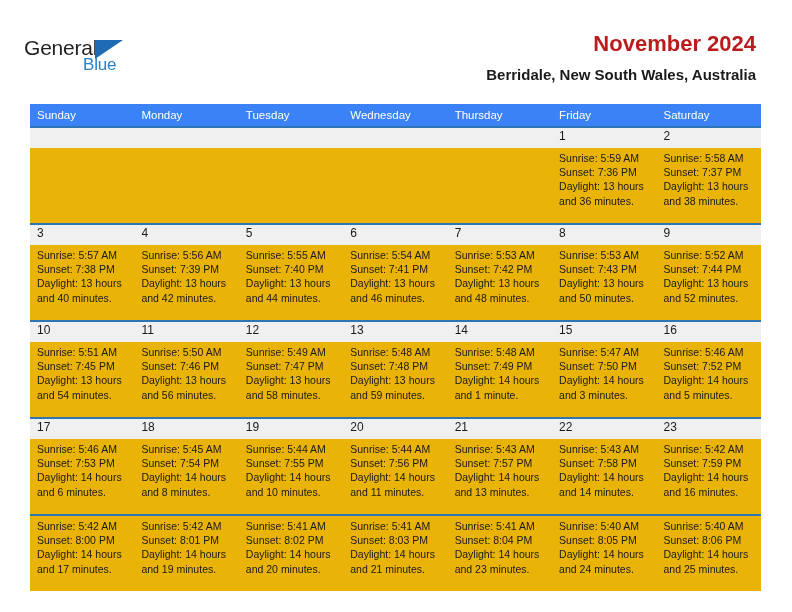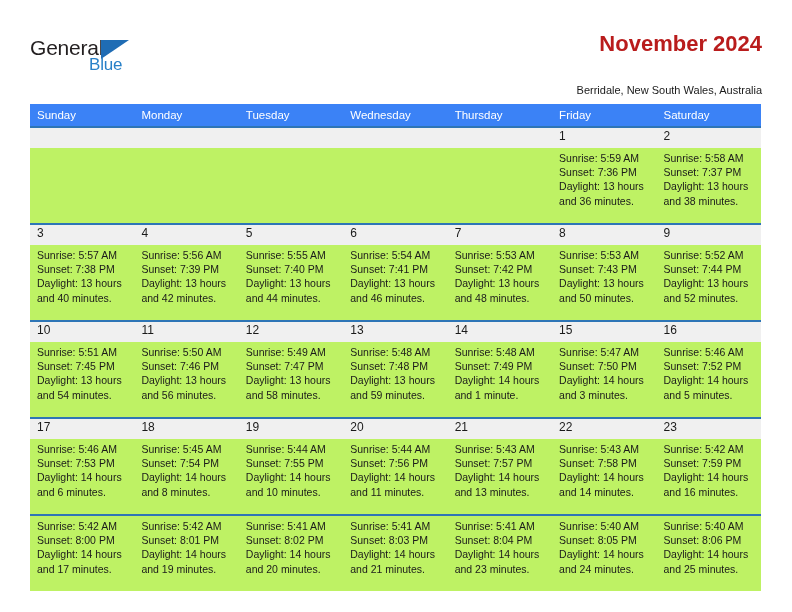--- a/index.html
+++ b/index.html
@@ -18,21 +18,21 @@
   .page {
     position: relative;
     width: 792px;
     height: 612px;
     box-sizing: border-box;
   }
 
   
   .header {
     position: absolute;
-    left: 30px;
+    left: 24px;
     top: 28px;
     width: 732px;
     height: 72px;
   }
 
   .logo {
     position: absolute;
     left: 0;
     top: 8px;
     width: 120px;
@@ -73,25 +73,25 @@
     text-align: right;
   }
   .cal-title {
     font-size: 22px;
     font-weight: bold;
     color: #b91c1c;
     line-height: 32px;
     white-space: nowrap;
   }
   .cal-subtitle {
-    font-size: 11px;
-    font-weight: normal;
+    font-size: 15px;
+    font-weight: bold;
     color: #1a1a1a;
     line-height: 22px;
-    margin-top: 19px;
+    margin-top: 4px;
     white-space: nowrap;
   }
 
   
   .calendar {
     position: absolute;
     left: 30px;
     top: 104px;
     width: 731px;
     border-collapse: collapse;
@@ -123,21 +123,21 @@
   .daynum-row td {
     background: #f0f0f0;
     height: 17px;
     padding: 1px 0 2px 7px;
     font-size: 12px;
     color: #1a1a1a;
     line-height: 15px;
   }
 
   .info-row td {
-    background: #bef264;
+    background: #eab308;
     height: 68px;
     padding: 3px 6px 4px 7px;
     font-size: 10.5px;
     color: #1a1a1a;
     line-height: 14.2px;
   }
   .info-row td .ln {
     display: block;
     white-space: nowrap;
   }

